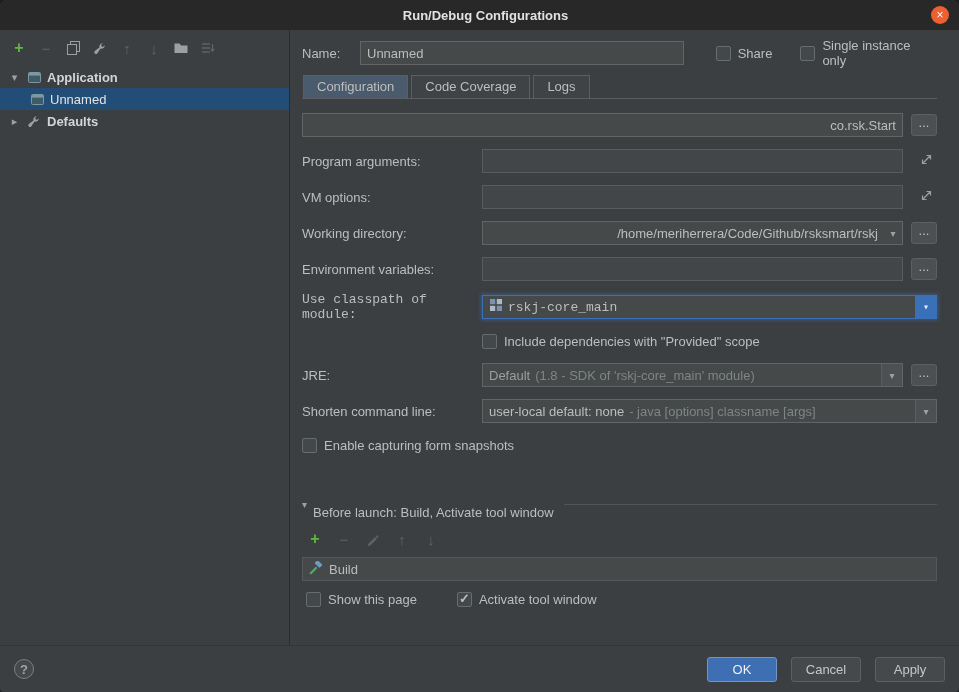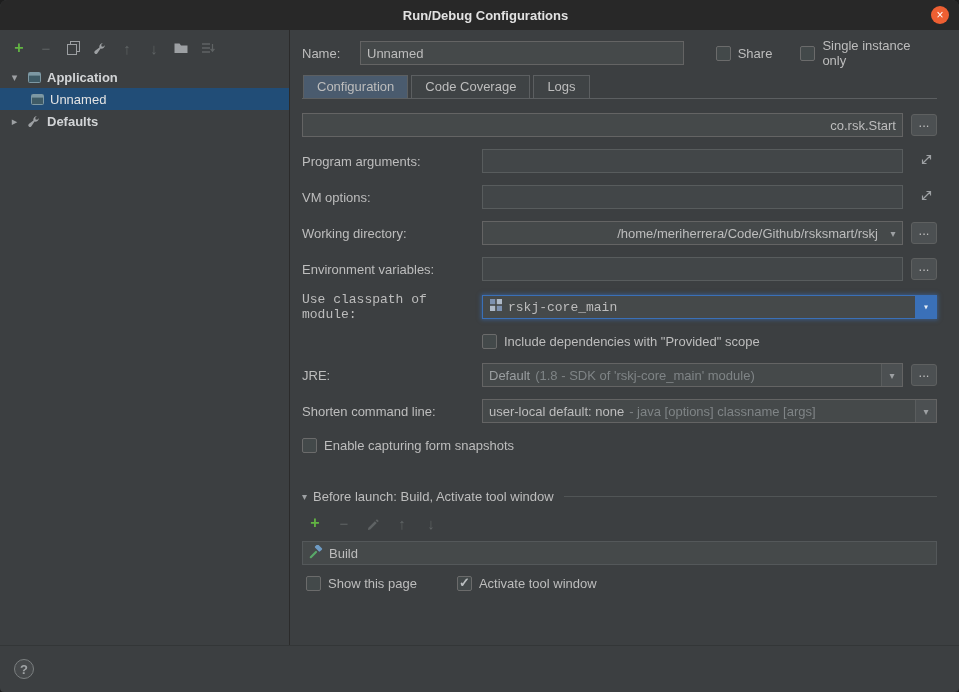--- a/index.html
+++ b/index.html
@@ -79,21 +79,21 @@
   .combo.focused{border:1px solid #3a70b8;box-shadow:0 0 4px 1px rgba(58,112,184,.55);}
   .combo.focused .arrow-btn{background:#3a70b8;border-left-color:#3a70b8;color:#e6edf5;}
 
   .indent-row{display:flex;align-items:center;height:20px;margin:0 0 12px 180px;}
   .cb-row{display:flex;align-items:center;height:20px;margin-bottom:4px;}
 
   
   .before-launch{margin-top:30px;flex:none;}
   .bl-header{display:flex;align-items:center;}
   .bl-header .disclosure{color:#9da0a3;font-size:10px;margin-right:6px;}
-  .bl-title{white-space:nowrap;}
+  .bl-title{white-space:nowrap;margin-top:16px;}
   .bl-rule{flex:1;height:1px;background:#515556;margin-left:10px;}
   .bl-toolbar{display:flex;align-items:center;gap:11px;padding:10px 0 9px 4px;}
   .bl-list{height:24px;background:#45494a;border:1px solid #54585a;display:flex;align-items:center;}
   .bl-item{display:flex;align-items:center;gap:6px;padding:0 6px;height:100%;}
   .bl-checkboxes{display:flex;align-items:center;gap:40px;margin-top:11px;padding-left:4px;}
 
   
   .footer{position:absolute;left:0;right:0;bottom:0;height:47px;border-top:1px solid #333637;
           display:flex;align-items:center;padding:0 14px;}
   .help-btn{width:20px;height:20px;border-radius:50%;background:#46494b;border:1px solid #7b7f80;
@@ -381,15 +381,20 @@
         </div>
       </div>
 
     </main>
   </div>
 
   <div class="footer">
     <div class="help-btn">
       <span>?</span>
     </div>
+    <div class="buttons">
+      <button class="btn primary">OK</button>
+      <button class="btn">Cancel</button>
+      <button class="btn">Apply</button>
+    </div>
   </div>
 
 </div>
 
 </body></html>

